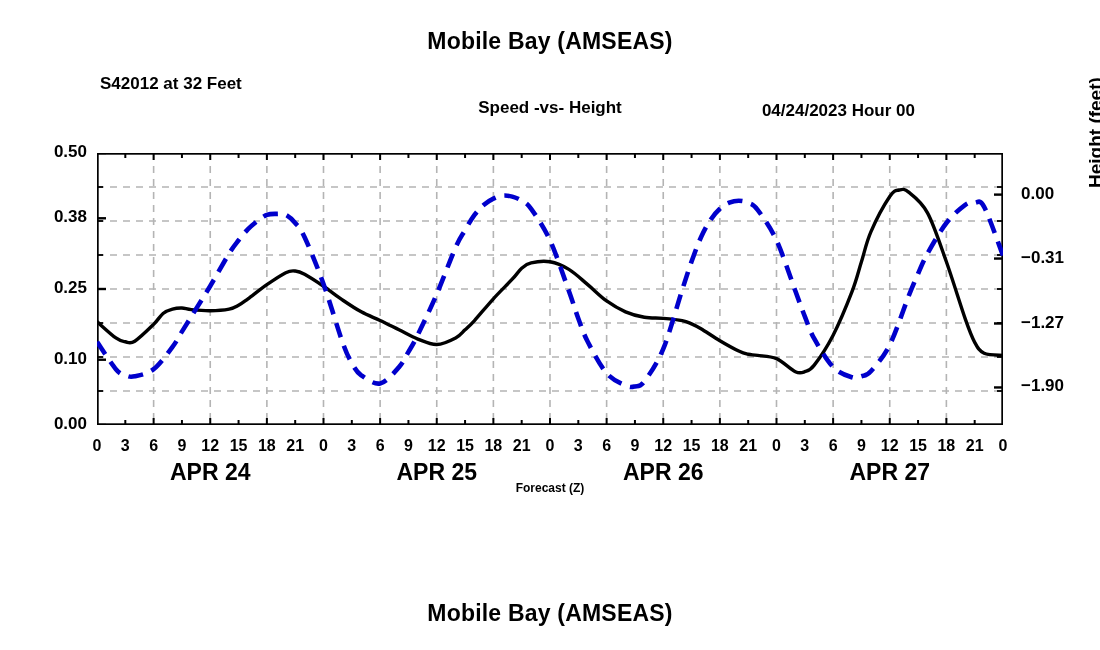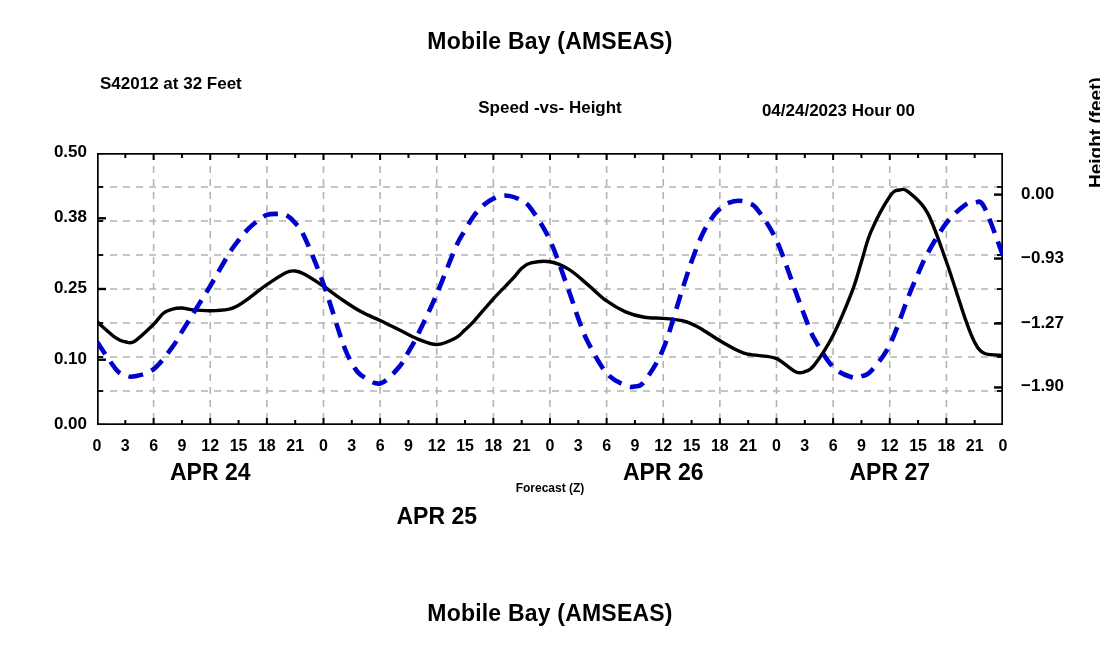--- a/index.html
+++ b/index.html
@@ -305,21 +305,21 @@
   <div id="ytick-left-host">
       <div class="ytick-left" style="left: 27px; top: 414px;">0.00</div>
       <div class="ytick-left" style="left: 27px; top: 348.72px;">0.10</div>
       <div class="ytick-left" style="left: 27px; top: 278px;">0.25</div>
       <div class="ytick-left" style="left: 27px; top: 207.28px;">0.38</div>
       <div class="ytick-left" style="left: 27px; top: 142px;">0.50</div>
     </div>
   <div id="ytick-right-host">
       <div class="ytick-right" style="left: 1021px; top: 376.448px;">−1.90</div>
       <div class="ytick-right" style="left: 1021px; top: 312.507px;">−1.27</div>
-      <div class="ytick-right" style="left: 1021px; top: 247.552px;">−0.93</div>
+      <div class="ytick-right" style="left: 1021px; top: 247.552px;">−0.31</div>
       <div class="ytick-right" style="left: 1021px; top: 183.612px;">0.00</div>
     </div>
   <div id="xtick-host">
       <div class="xtick" style="left: 97px;">0</div>
       <div class="xtick" style="left: 125.312px;">3</div>
       <div class="xtick" style="left: 153.625px;">6</div>
       <div class="xtick" style="left: 181.938px;">9</div>
       <div class="xtick" style="left: 210.25px;">12</div>
       <div class="xtick" style="left: 238.562px;">15</div>
       <div class="xtick" style="left: 266.875px;">18</div>
@@ -345,21 +345,21 @@
       <div class="xtick" style="left: 833.125px;">6</div>
       <div class="xtick" style="left: 861.438px;">9</div>
       <div class="xtick" style="left: 889.75px;">12</div>
       <div class="xtick" style="left: 918.062px;">15</div>
       <div class="xtick" style="left: 946.375px;">18</div>
       <div class="xtick" style="left: 974.688px;">21</div>
       <div class="xtick" style="left: 1003px;">0</div>
     </div>
   <div id="daylabel-host">
       <div class="daylabel" style="left: 210.25px;">APR 24</div>
-      <div class="daylabel" style="left: 436.75px; margin-top: 44px;">APR 25</div>
+      <div class="daylabel" style="left: 436.75px;">APR 25</div>
       <div class="daylabel" style="left: 663.25px;">APR 26</div>
       <div class="daylabel" style="left: 889.75px;">APR 27</div>
     </div>
 
   <div class="xlabel">Forecast (Z)</div>
 
 
   <div class="title-bottom">Mobile Bay (AMSEAS)</div>
 
 </div>

